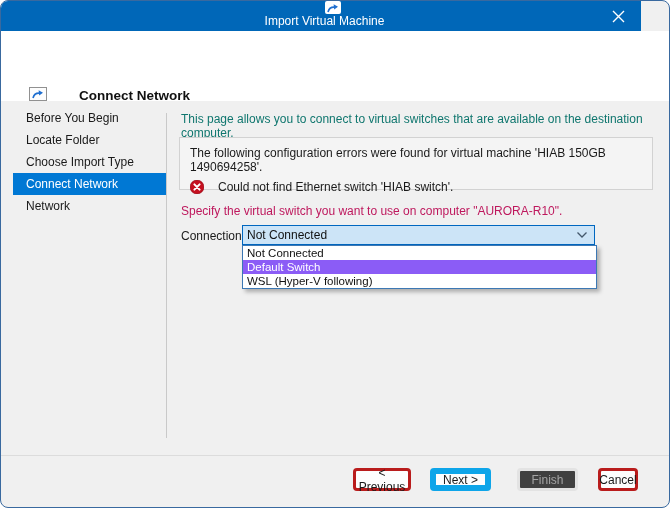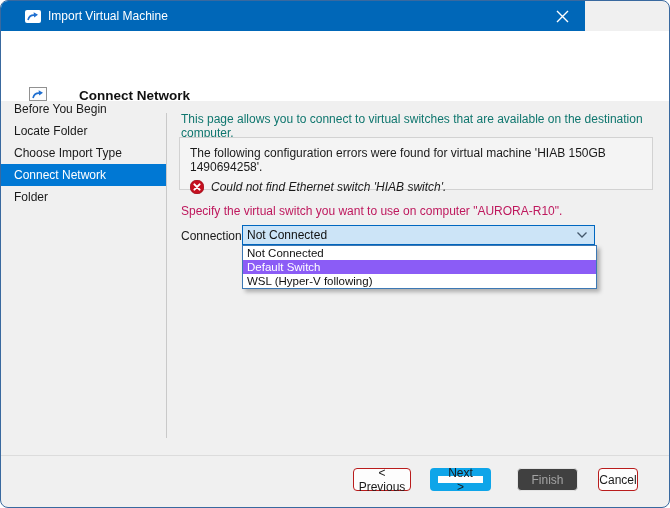--- a/index.html
+++ b/index.html
@@ -9,23 +9,23 @@
     position: relative;
     width: 670px; height: 508px;
     background: #f0f0f0;
     border: 1px solid #39699f;
     border-radius: 8px;
     overflow: hidden;
   }
 
   
   .titlebar {
-    position: absolute; left:0; top:0; width:584px; height:30px;
+    position: absolute; left:0; top:0; width:640px; height:30px;
     background: #0067b8;
-    display: flex; align-items: center;
+    display: flex; align-items: center; flex-direction: column;
   }
   .app-icon {
     margin-left: 24px; width: 16px; height: 13px;
     background: #ffffff; border-radius: 2px;
     display: flex; align-items: center; justify-content: center;
   }
   .window-title { color: #ffffff; font-size: 12px; margin-left: 7px; }
   .close-btn {
     position: absolute; right: 0; top: 0; width: 46px; height: 30px;
     display: flex; align-items: center; justify-content: center;
@@ -41,21 +41,21 @@
     position: absolute; left:28px; top:56px; width:18px; height:14px;
     background: #fdfdfd; border: 1px solid #919191;
     display:flex; align-items:center; justify-content:center;
   }
   .page-title {
     position: absolute; left:78px; top:57px;
     font-size: 13.5px; font-weight: bold; color: #111111;
   }
 
   
-  .sidebar { position:absolute; left:0; top:97px; width:165px; }
+  .sidebar { position:absolute; left:0; top:106px; width:165px;padding-left:12px; }
   .sidebar-item {
     height: 22px; line-height: 22px; padding-left: 13px;
     font-size: 12px; color: #1a1a1a; white-space: nowrap;
   }
   .sidebar-item.selected { background: #0078d4; color: #ffffff; }
   .v-divider {
     position:absolute; left:165px; top:112px; width:1px; height:325px;
     background:#c9c9c9;
   }
 
@@ -63,21 +63,21 @@
   .intro {
     position:absolute; left:180px; top:111px; width:472px;
     font-size:12px; color:#0f766e;
   }
   .error-box {
     position:absolute; left:178px; top:136px; width:474px; height:53px;
     background:#f4f4f4; border:1px solid #d2d2d2;
     padding:8px 10px 0 10px;
   }
   .error-heading { font-size:12px; color:#1a1a1a; }
-  .error-row { display:flex; align-items:center; gap:7px; margin-top:6px;font-style:italic; }
+  .error-row { display:flex; align-items:center; gap:14px; margin-top:6px; }
   .error-icon { width:14px; height:14px; flex:0 0 14px; }
   .error-text { font-size:12px; color:#1a1a1a; }
 
   .specify { position:absolute; left:180px; top:203px; font-size:12px; color:#be185d; }
 
   .conn-label { position:absolute; left:180px; top:228px; font-size:12px; color:#1a1a1a; }
   .combobox {
     position:absolute; left:241px; top:224px; width:353px; height:20px;
     background:#cce4f7; border:1px solid #0067c0;
     display:flex; align-items:center; cursor:pointer;
@@ -94,26 +94,26 @@
   .option {
     height:14px; line-height:14px; font-size:11.5px; padding-left:4px;
     color:#111; cursor:pointer; white-space:nowrap;
   }
   .option.highlighted { background:#8b5cf6; color:#ffffff; }
 
   
   .h-divider { position:absolute; left:0; top:454px; width:668px; height:1px; background:#dcdcdc; }
   .btn {
     position:absolute; top:467px; height:23px;
-    background:#fdfdfd; border:1px solid #b91c1c; border-radius:4px;
+    background:#fdfdfd; border:3px solid #b91c1c; border-radius:4px;
     font-size:12px; color:#1a1a1a; cursor:pointer;
     display:flex; align-items:center; justify-content:center;
   }
   .btn-previous { left:352px; width:58px; }
-  .btn-next { left:429px; width:61px; border:8px solid #0ea5e9; }
+  .btn-next { left:429px; width:61px; border:6px solid #0ea5e9; }
   .btn-finish { left:516px; width:61px; background:#404040; border-color:#e3e3e3; color:#a3a3a3; cursor:default; }
   .btn-cancel { left:597px; width:40px; }
 </style>
 </head>
 <body>
 
 <div class="window">
 
   <div class="titlebar">
     <span class="app-icon">
@@ -140,21 +140,21 @@
       </svg>
     </span>
     <span class="page-title">Connect Network</span>
   </div>
 
   <div class="sidebar">
     <div class="sidebar-item">Before You Begin</div>
     <div class="sidebar-item">Locate Folder</div>
     <div class="sidebar-item">Choose Import Type</div>
     <div class="sidebar-item selected">Connect Network</div>
-    <div class="sidebar-item">Folder</div>
+    <div class="sidebar-item">Network</div>
   </div>
   <div class="v-divider"></div>
 
   <div class="intro">This page allows you to connect to virtual switches that are available on the destination computer.</div>
 
   <div class="error-box">
     <div class="error-heading">The following configuration errors were found for virtual machine 'HIAB 150GB 1490694258'.</div>
     <div class="error-row">
       <span class="error-icon">
         <svg width="14" height="14" viewBox="0 0 14 14">

